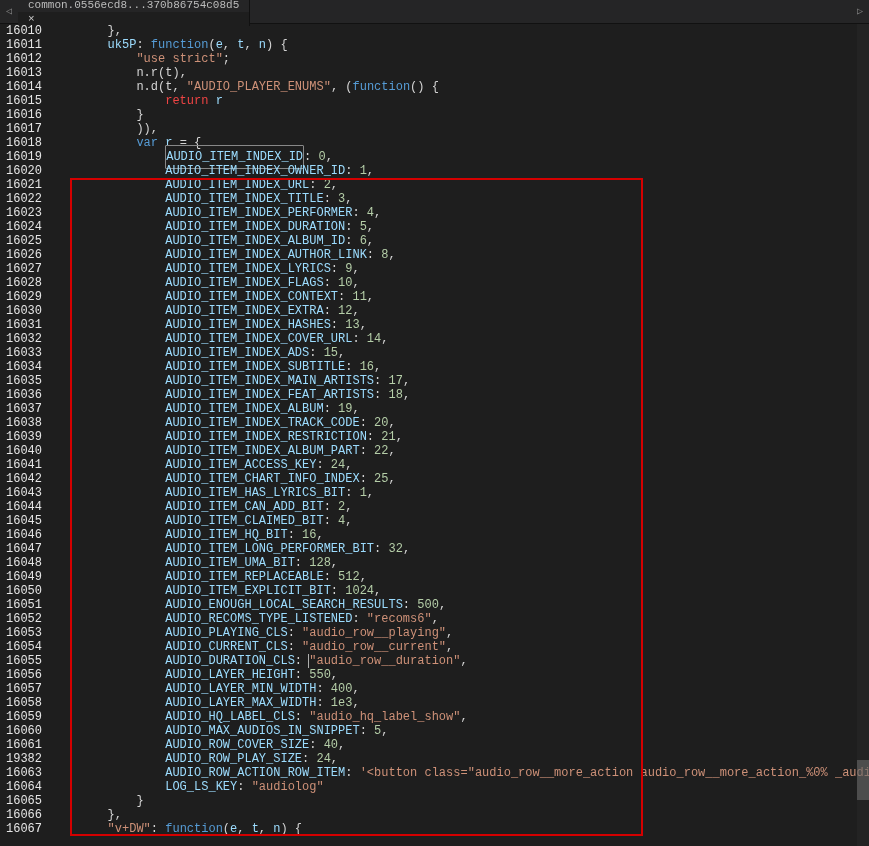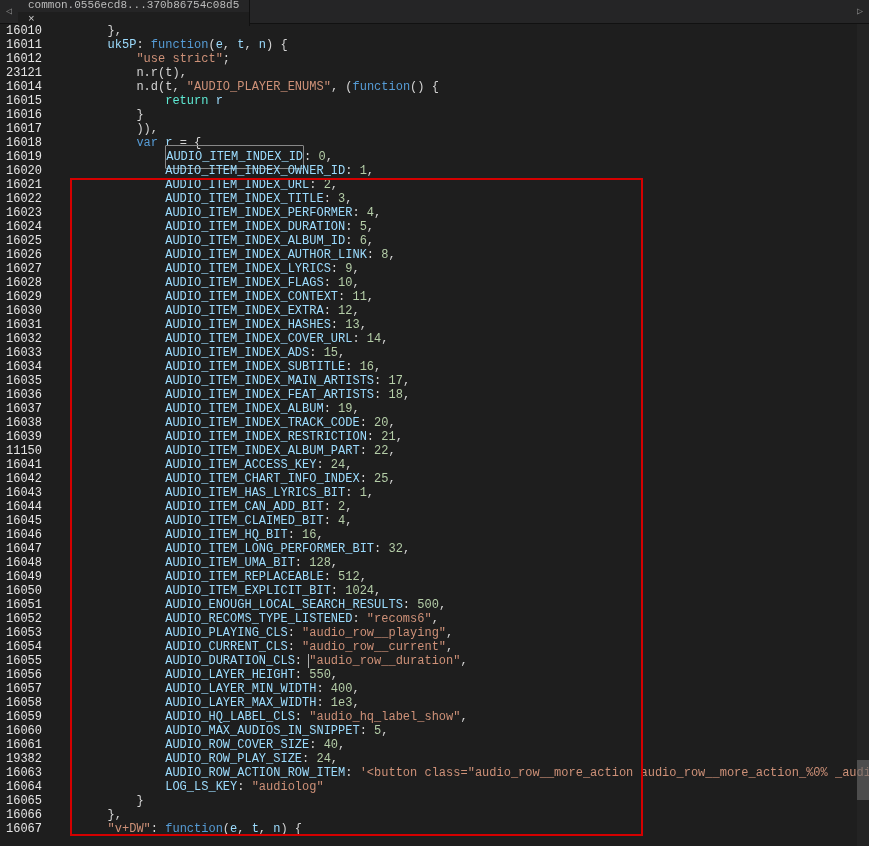--- a/index.html
+++ b/index.html
@@ -76,21 +76,21 @@
     white-space: pre;
     overflow: hidden;
     position: relative;
   }
   .line { height: 14px; }
   .tok-prop { color: #9cdcfe; text-align: right; }
   .tok-num  { color: #b5cea8; }
   .tok-str  { color: #ce9178; }
   .tok-kw   { color: #569cd6; }
   .tok-pl   { color: #d4d4d4; }
-  .tok-pr   { color: #5eead4; margin-top: 16px; }
+  .tok-pr   { color: #ef4444; margin-top: 16px; }
   .tok-var  { color: #9cdcfe; }
   .tok-param{ color: #9cdcfe; }
   .sel {
     border: 1px solid #888;
     border-radius: 1px;
     padding: 4px 0px;
   }
   .highlight-box {
     position: absolute;
     border: 2px solid #d40000;
@@ -126,21 +126,21 @@
       </div>
     </div>
   <div class="tab-nav right">▷</div>
 </div>
 
 <div class="editor">
   <div class="gutter" id="gutter">
       <div class="line">16010</div>
       <div class="line">16011</div>
       <div class="line">16012</div>
-      <div class="line">23121</div>
+      <div class="line">16013</div>
       <div class="line">16014</div>
       <div class="line">16015</div>
       <div class="line">16016</div>
       <div class="line">16017</div>
       <div class="line">16018</div>
       <div class="line">16019</div>
       <div class="line">16020</div>
       <div class="line">16021</div>
       <div class="line">16022</div>
       <div class="line">16023</div>
@@ -153,21 +153,21 @@
       <div class="line">16030</div>
       <div class="line">16031</div>
       <div class="line">16032</div>
       <div class="line">16033</div>
       <div class="line">16034</div>
       <div class="line">16035</div>
       <div class="line">16036</div>
       <div class="line">16037</div>
       <div class="line">16038</div>
       <div class="line">16039</div>
-      <div class="line">11150</div>
+      <div class="line">16040</div>
       <div class="line">16041</div>
       <div class="line">16042</div>
       <div class="line">16043</div>
       <div class="line">16044</div>
       <div class="line">16045</div>
       <div class="line">16046</div>
       <div class="line">16047</div>
       <div class="line">16048</div>
       <div class="line">16049</div>
       <div class="line">16050</div>

